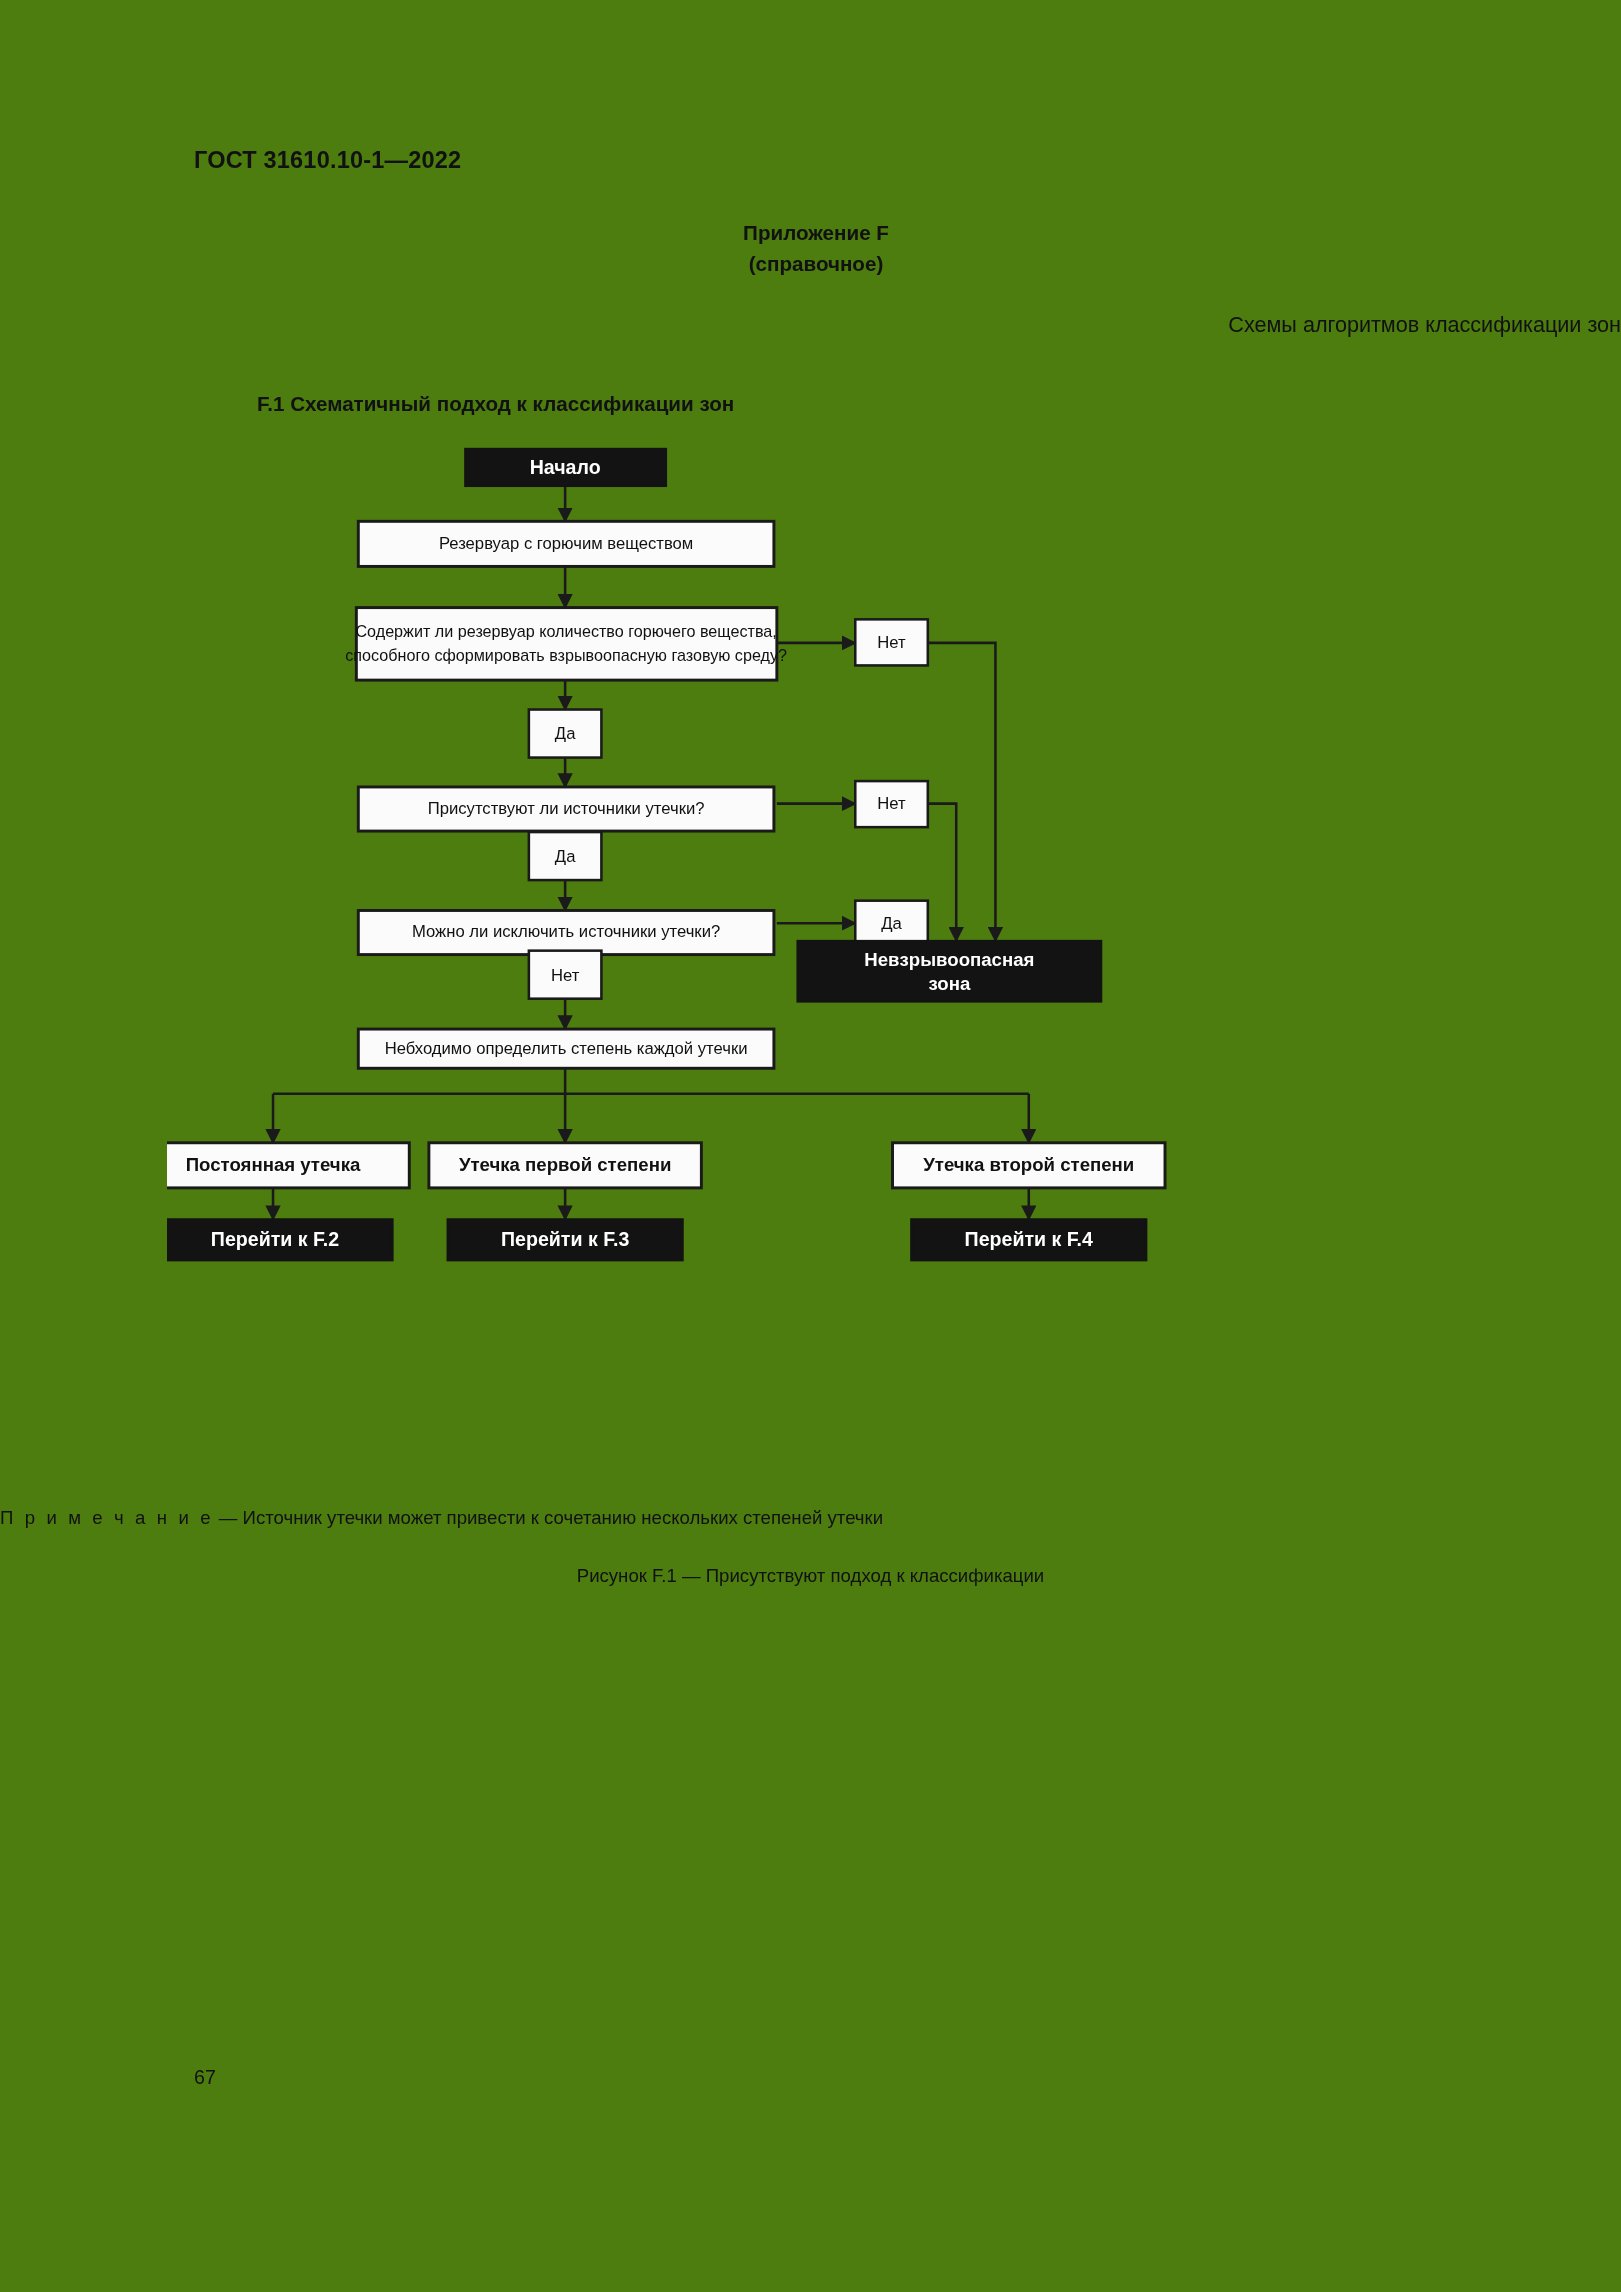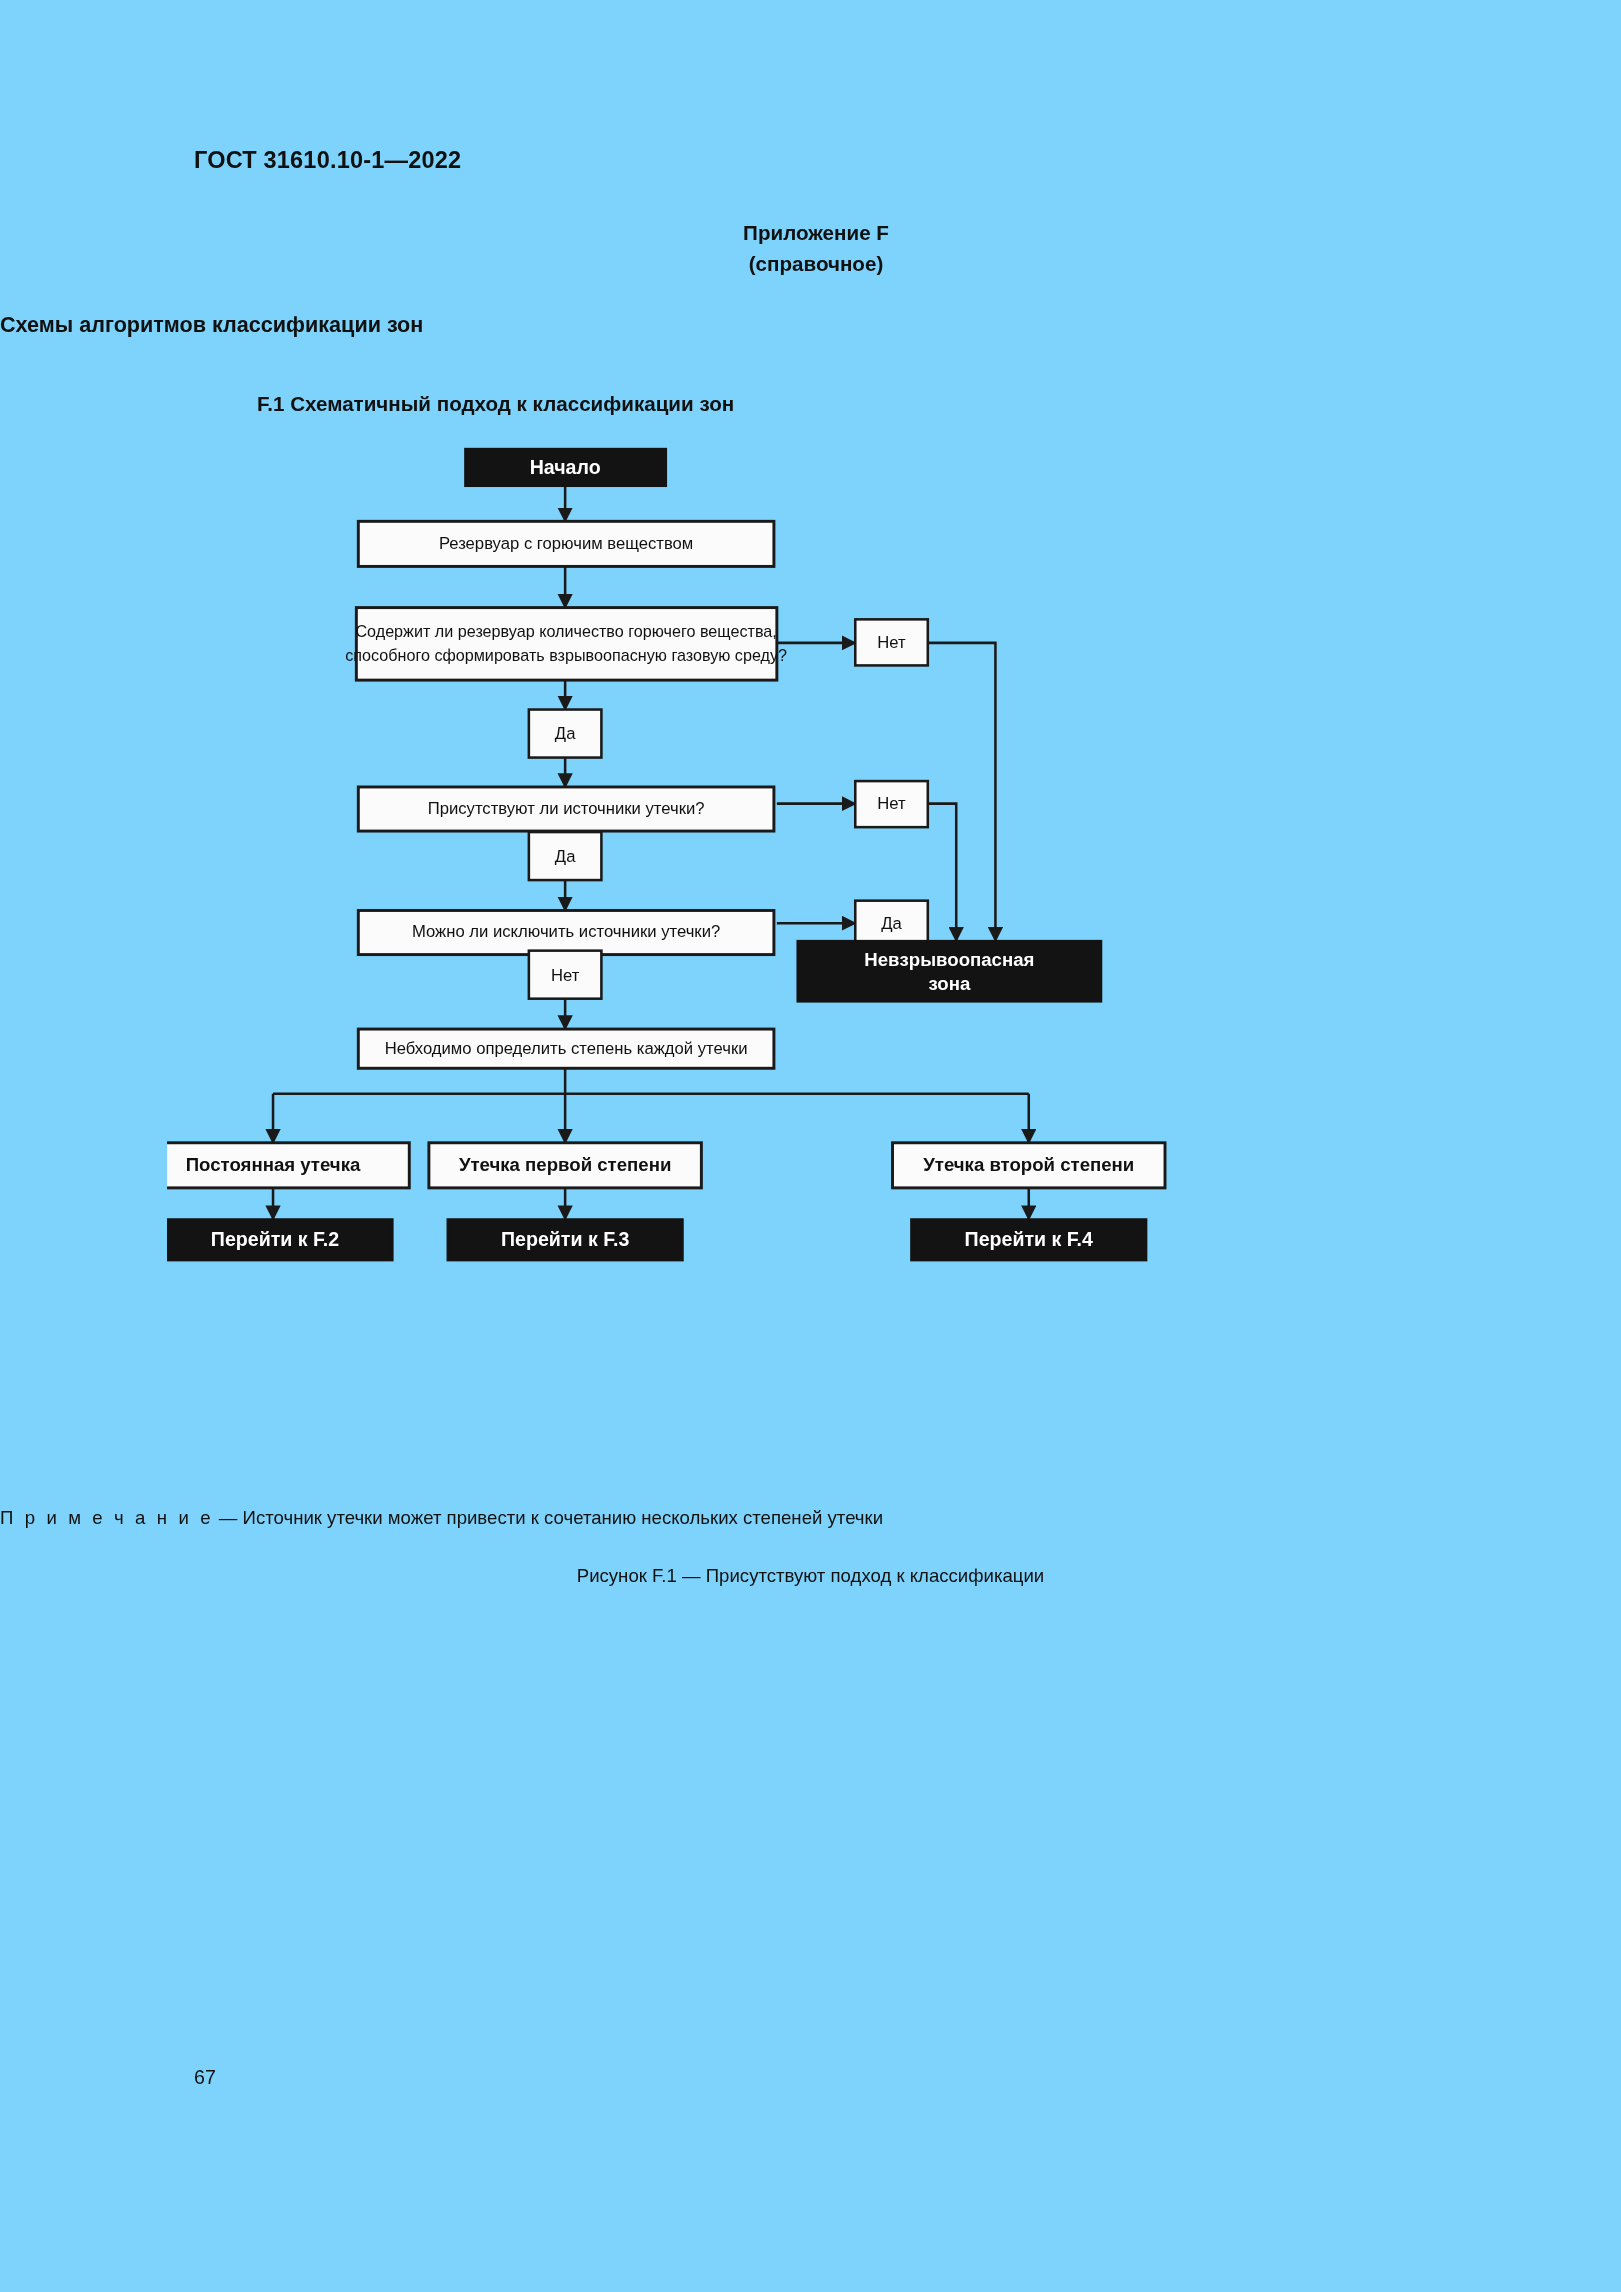--- a/index.html
+++ b/index.html
@@ -12,21 +12,21 @@
     height: 2293px;
     position: relative;
     font-family: "Liberation Sans", sans-serif;
     color: #111111;
     background: #fafafa;
     overflow: hidden;
   }
   .page {
     position: absolute;
     inset: 0;
-    background: #7dd3fc;
+    background: #4d7c0f;
   }
 
   
   .doc-header {
     position: absolute;
     left: 194px;
     top: 147px;
     font-size: 23.5px;
     font-weight: bold;
     letter-spacing: 0.2px;
@@ -49,23 +49,23 @@
   }
   .annex-sub {
     margin-top: 1px;
   }
 
   .annex-heading {
     position: absolute;
     left: 0;
     right: 0;
     top: 312px;
-    text-align: left;
+    text-align: right;
     font-size: 21.6px;
-    font-weight: bold;
+    font-weight: normal;
   }
 
   .section-heading {
     position: absolute;
     left: 257px;
     top: 392px;
     font-size: 20.6px;
     font-weight: bold;
     white-space: nowrap;
   }

